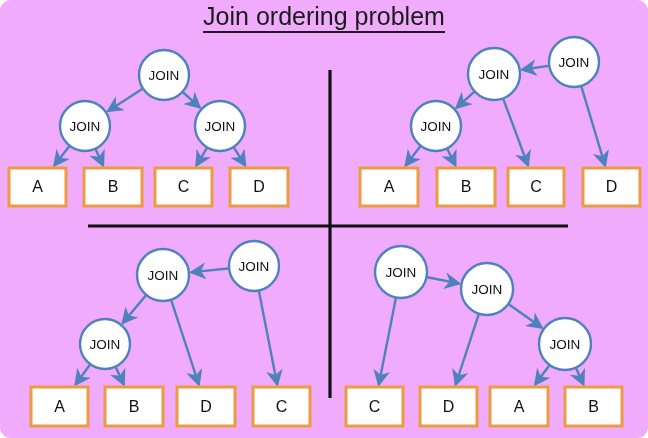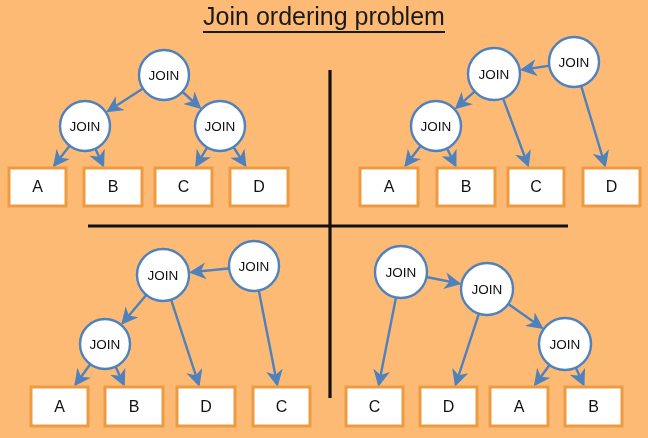--- a/index.html
+++ b/index.html
@@ -7,22 +7,23 @@
     padding: 0;
     background: #ffffff;
   }
   body {
     font-family: "Liberation Sans", sans-serif;
   }
   #page {
     position: relative;
     width: 648px;
     height: 438px;
-    background: #fdba74;
+    background: #f0abfc;
     overflow: hidden;
+    border-radius: 11px;
   }
   #title {
     position: absolute;
     left: 0;
     top: 2px;
     width: 648px;
     text-align: center;
     font-size: 25px;
     font-weight: 400;
     color: #1a1a1a;

